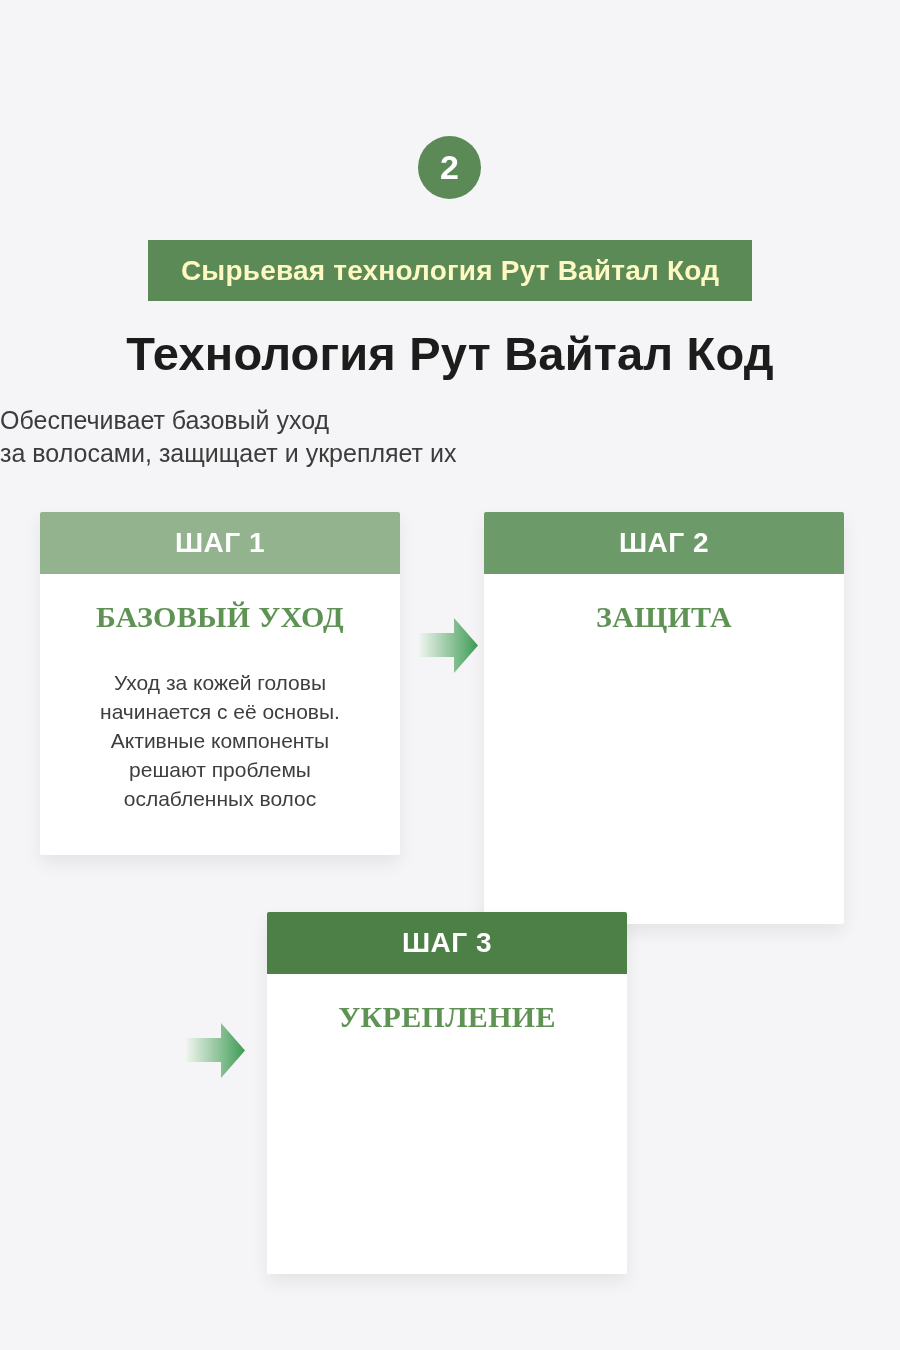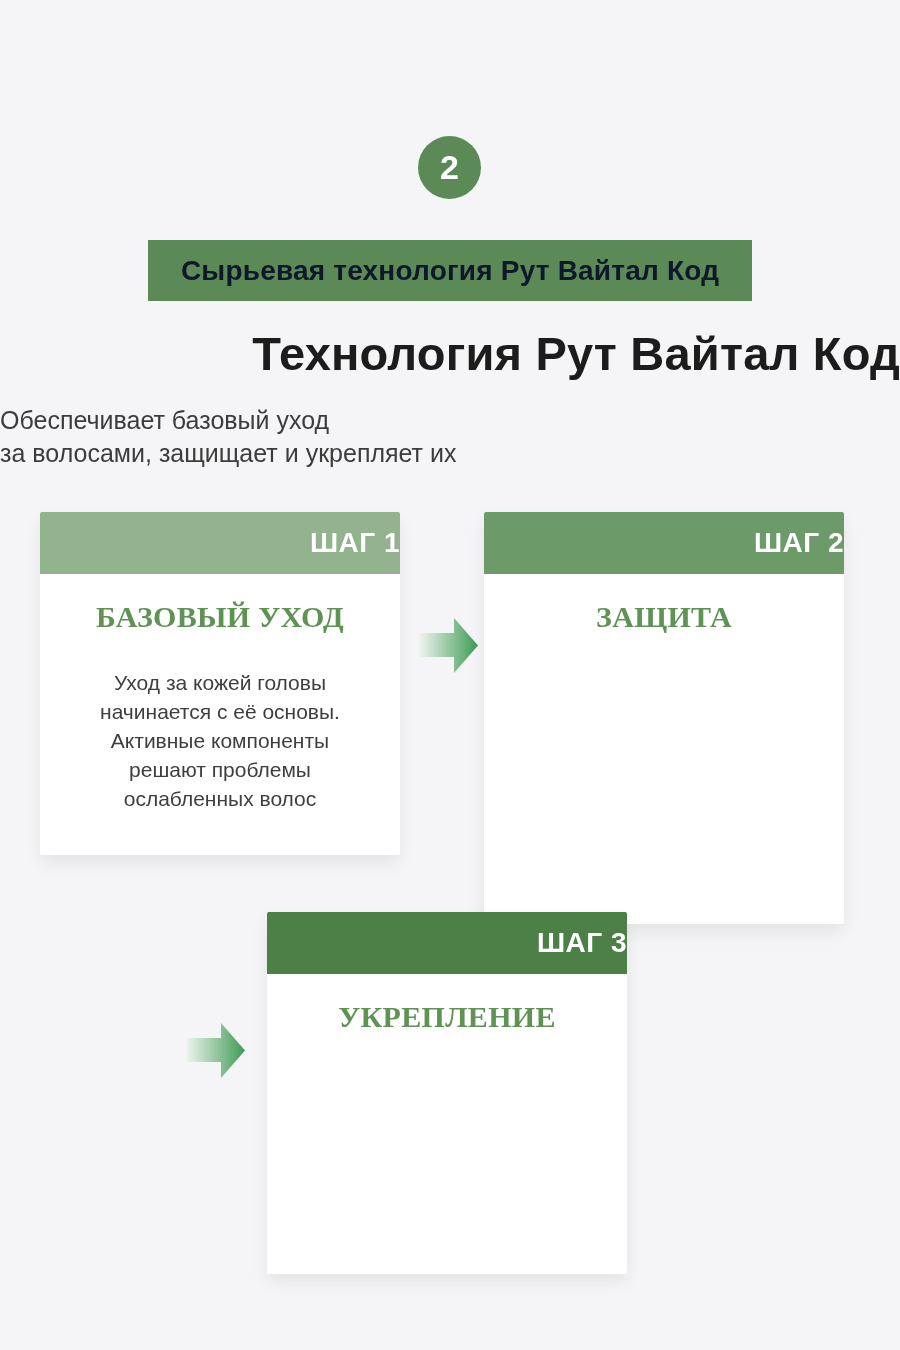--- a/index.html
+++ b/index.html
@@ -30,34 +30,34 @@
     align-items: center;
     justify-content: center;
   }
   .banner {
     position: absolute;
     top: 240px;
     left: 148px;
     width: 604px;
     height: 61px;
     background: #5b8a57;
-    color: #0f172a;
+    color: #fef9c3;
     font-size: 28px;
     font-weight: 600;
     display: flex;
     align-items: center;
     justify-content: center;
     letter-spacing: 0.2px;
   }
   .main-title {
     position: absolute;
     top: 326px;
     left: 0;
     width: 900px;
-    text-align: right;
+    text-align: center;
     color: #1c1c1c;
     font-size: 47px;
     font-weight: 800;
     letter-spacing: 0.2px;
   }
   .subtitle {
     position: absolute;
     top: 404px;
     left: 0;
     width: 900px;
@@ -74,21 +74,21 @@
     border-radius: 2px;
     overflow: hidden;
   }
   .card-1 { left: 40px;  top: 512px; height: 343px; }
   .card-2 { left: 484px; top: 512px; height: 412px; }
   .card-3 { left: 267px; top: 912px; height: 362px; }
   .card-header {
     height: 62px;
     display: flex;
     align-items: center;
-    justify-content: flex-end;
+    justify-content: center;
     color: #ffffff;
     font-size: 28px;
     font-weight: bold;
     letter-spacing: 0.5px;
   }
   .card-title {
     margin-top: 26px;
     text-align: center;
     color: #5e9354;
     font-size: 30px;

